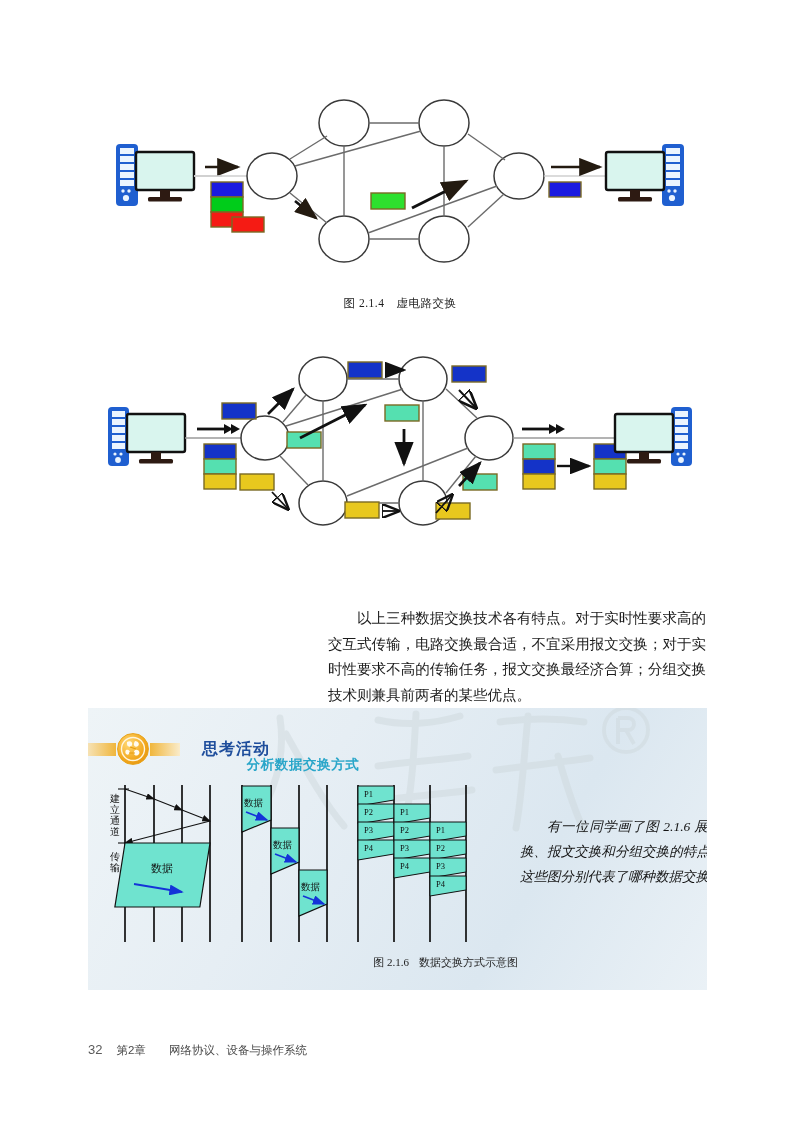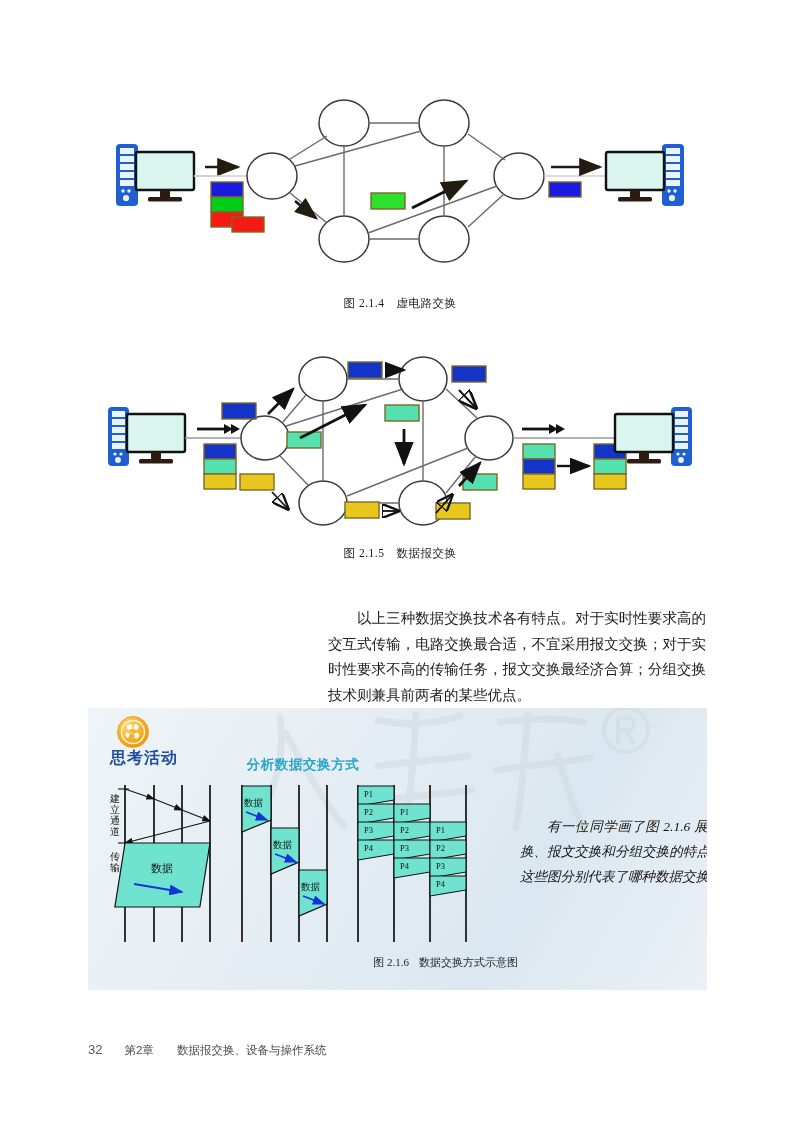--- a/index.html
+++ b/index.html
@@ -46,22 +46,22 @@
     background:linear-gradient(120deg,#eef4f7 0%,#e6eef4 35%,#dbe7f0 70%,#eaf1f6 100%);
     overflow:hidden;
   }
   .watermark{
     position:absolute;left:140px;top:-8px;
     width:440px;height:150px;
     pointer-events:none;
     opacity:.5;
   }
   .act-header{
-    position:absolute;left:0;top:8px;
-    display:flex;align-items:center;height:34px;flex-direction:column;
+    position:absolute;left:0;top:24px;
+    display:flex;align-items:center;height:34px;
   }
   .bar-left{
     width:28px;height:13px;
     background:linear-gradient(90deg,#f6e2b4 0%,#f0b63c 100%);
   }
   .act-icon{
     width:30px;height:30px;border-radius:50%;
     background:radial-gradient(circle at 36% 32%,#ffd976 0%,#f2a71c 58%,#dd8b07 100%);
     border:1.6px solid #e8a41c;
     position:relative;
@@ -104,21 +104,21 @@
     position:absolute;left:0;top:247px;width:430px;
     text-align:right;font-size:11px;color:#1d1d1d;
   }
   .act-fig-caption .num{margin-right:10px;}
 
   
   .footer{
     position:absolute;left:88px;top:1042px;
     font-family:"Liberation Sans","DejaVu Sans",sans-serif;
     font-size:11.5px;color:#4a4a4a;
-    display:flex;align-items:baseline;gap:22px;
+    display:flex;align-items:baseline;gap:14px;
   }
   .footer .pg{font-size:13px;color:#5a5a5a;}
   .footer .chap{color:#4a4a4a;}
   .footer .chap .sep{margin:0 10px;}
   svg{display:block;}
 </style>
 </head>
 <body>
 
 <div class="page">
@@ -315,23 +315,20 @@
         <rect x="675" y="89" width="13" height="6" fill="#eaf4ff"></rect>
         <rect x="675" y="97" width="13" height="6" fill="#eaf4ff"></rect>
         <circle cx="678" cy="108" r="1.6" fill="#eaf4ff"></circle>
         <circle cx="684" cy="108" r="1.6" fill="#eaf4ff"></circle>
         <circle cx="681" cy="114" r="2.9" fill="#eaf4ff"></circle>
         <rect x="615" y="68" width="58" height="38" rx="2" fill="#d9f5ee" stroke="#111" stroke-width="2.4"></rect>
         <rect x="639" y="106" width="10" height="8" fill="#2d1a12"></rect>
         <rect x="627" y="113" width="34" height="4.5" rx="1.6" fill="#2d1a12"></rect>
       </g>
     </svg>
-    <div class="fig-caption">
-      <span class="num">图 2.1.5</span><span>数据报交换</span>
-    </div>
   </div>
 
   <p class="body-text">以上三种数据交换技术各有特点。对于实时性要求高的交互式传输，电路交换最合适，不宜采用报文交换；对于实时性要求不高的传输任务，报文交换最经济合算；分组交换技术则兼具前两者的某些优点。</p>
 
   <div class="activity">
 
     <svg class="watermark" viewBox="0 0 440 150">
       <g fill="none" stroke="#cfd9dd" stroke-width="7" stroke-linecap="round">
         <path d="M52 18 C58 58 46 96 24 126"></path>
         <path d="M58 34 C76 66 94 100 116 126"></path>
@@ -477,17 +474,17 @@
     </div>
 
     <p class="act-question">有一位同学画了图 2.1.6 展示电路交换、报文交换和分组交换的特点，你觉得这些图分别代表了哪种数据交换方式？</p>
   </div>
 
   <div class="footer">
     <span class="pg">32</span>
     <span class="chap">
       <span>第2章</span>
       <span class="sep"></span>
-      <span>数据报交换、设备与操作系统</span>
+      <span>网络协议、设备与操作系统</span>
     </span>
   </div>
 
 </div>
 
 </body></html>

